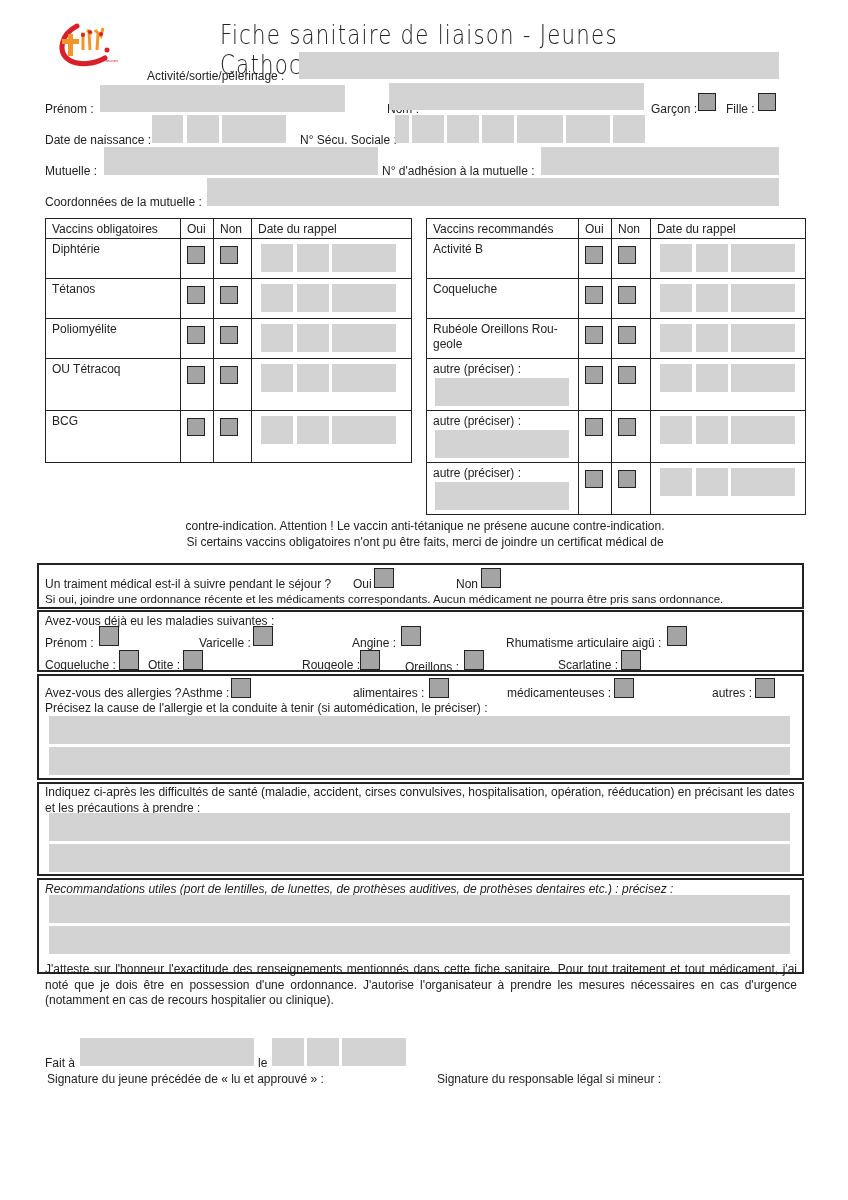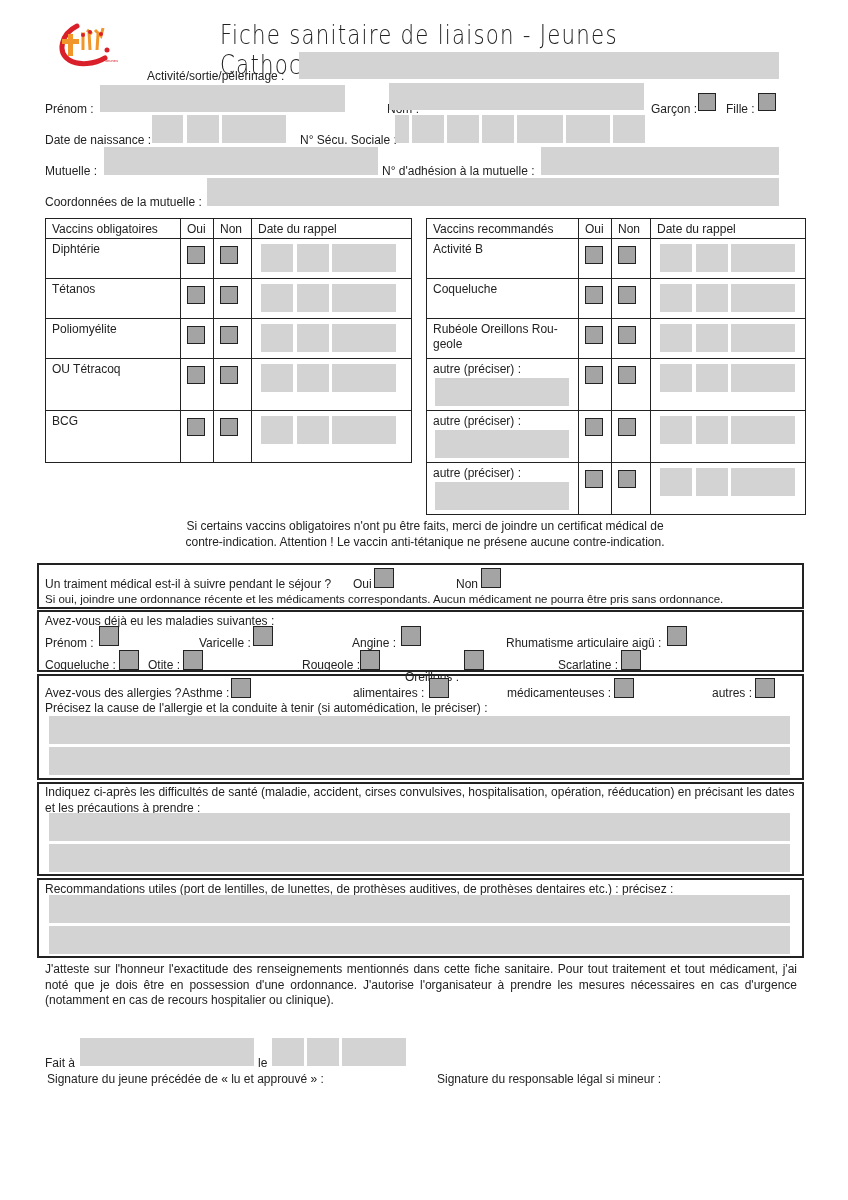--- a/index.html
+++ b/index.html
@@ -265,22 +265,22 @@
     <td>
       <div class="fld" style="left:9px;top:5px;width:32px;height:28px;"></div>
       <div class="fld" style="left:45px;top:5px;width:32px;height:28px;"></div>
       <div class="fld" style="left:80px;top:5px;width:64px;height:28px;"></div>
     </td>
   </tr>
 </tbody>
   </table>
 
 <div class="note" style="left:45px;top:518px;width:760px;">
+  <div>contre-indication. Attention ! Le vaccin anti-tétanique ne présene aucune contre-indication.</div>
   <div>Si certains vaccins obligatoires n'ont pu être faits, merci de joindre un certificat médical de</div>
-  <div>contre-indication. Attention ! Le vaccin anti-tétanique ne présene aucune contre-indication.</div>
 </div>
 
 <div class="box" style="left:37px;top:563px;width:767px;height:46px;">
   <span class="lbl" style="left:6px;top:12px;">Un traiment médical est-il à suivre pendant le séjour ?</span>
   <span class="lbl" style="left:314px;top:12px;">Oui</span>
   <div class="cb" style="left:335px;top:3px;width:20px;height:20px;"></div>
   <span class="lbl" style="left:417px;top:12px;">Non</span>
   <div class="cb" style="left:442px;top:3px;width:20px;height:20px;"></div>
   <span class="lbl" style="left:6px;top:27px;font-size:11.5px;">Si oui, joindre une ordonnance récente et les médicaments correspondants. Aucun médicament ne pourra être pris sans ordonnance.</span>
 </div>
@@ -294,21 +294,21 @@
   <span class="lbl" style="left:313px;top:24px;">Angine :</span>
   <div class="cb" style="left:362px;top:14px;width:20px;height:20px;"></div>
   <span class="lbl" style="left:467px;top:24px;">Rhumatisme articulaire aigü :</span>
   <div class="cb" style="left:628px;top:14px;width:20px;height:20px;"></div>
   <span class="lbl" style="left:6px;top:46px;">Coqueluche :</span>
   <div class="cb" style="left:80px;top:38px;width:20px;height:20px;"></div>
   <span class="lbl" style="left:109px;top:46px;">Otite :</span>
   <div class="cb" style="left:144px;top:38px;width:20px;height:20px;"></div>
   <span class="lbl" style="left:263px;top:46px;">Rougeole :</span>
   <div class="cb" style="left:321px;top:38px;width:20px;height:20px;"></div>
-  <span class="lbl" style="left:366px;top:58px;text-align:right;">Oreillons :</span>
+  <span class="lbl" style="left:366px;top:48px;text-align:right;">Oreillons :</span>
   <div class="cb" style="left:425px;top:38px;width:20px;height:20px;"></div>
   <span class="lbl" style="left:519px;top:46px;">Scarlatine :</span>
   <div class="cb" style="left:582px;top:38px;width:20px;height:20px;"></div>
 </div>
 
 <div class="box" style="left:37px;top:674px;width:767px;height:106px;">
   <span class="lbl" style="left:6px;top:10px;">Avez-vous des allergies ?</span>
   <span class="lbl" style="left:143px;top:10px;">Asthme :</span>
   <div class="cb" style="left:192px;top:2px;width:20px;height:20px;"></div>
   <span class="lbl" style="left:314px;top:10px;">alimentaires :</span>
@@ -321,21 +321,21 @@
   <div class="fld" style="left:10px;top:40px;width:741px;height:28px;"></div>
   <div class="fld" style="left:10px;top:71px;width:741px;height:28px;"></div>
 </div>
 
 <div class="box" style="left:37px;top:782px;width:767px;height:94px;">
   <div class="para" style="left:6px;top:1px;width:752px;text-align:left;">Indiquez ci-après les difficultés de santé (maladie, accident, cirses convulsives, hospitalisation, opération, rééducation) en précisant les dates et les précautions à prendre :</div>
   <div class="fld" style="left:10px;top:29px;width:741px;height:28px;"></div>
   <div class="fld" style="left:10px;top:60px;width:741px;height:28px;"></div>
 </div>
 
-<div class="box" style="left:37px;top:878px;width:767px;height:80px;">
+<div class="box" style="left:37px;top:878px;width:767px;height:96px;font-style:italic;">
   <span class="lbl" style="left:6px;top:2px;">Recommandations utiles (port de lentilles, de lunettes, de prothèses auditives, de prothèses dentaires etc.) : précisez :</span>
   <div class="fld" style="left:10px;top:15px;width:741px;height:28px;"></div>
   <div class="fld" style="left:10px;top:46px;width:741px;height:28px;"></div>
 </div>
 
 <div class="para" style="left:45px;top:962px;width:752px;">J'atteste sur l'honneur l'exactitude des renseignements mentionnés dans cette fiche sanitaire. Pour tout traitement et tout médicament, j'ai noté que je dois être en possession d'une ordonnance. J'autorise l'organisateur à prendre les mesures nécessaires en cas d'urgence (notamment en cas de recours hospitalier ou clinique).</div>
 
 <span class="lbl" style="left:45px;top:1056px;">Fait à</span>
 <div class="fld" style="left:80px;top:1038px;width:174px;height:28px;"></div>
 <span class="lbl" style="left:258px;top:1056px;">le</span>

